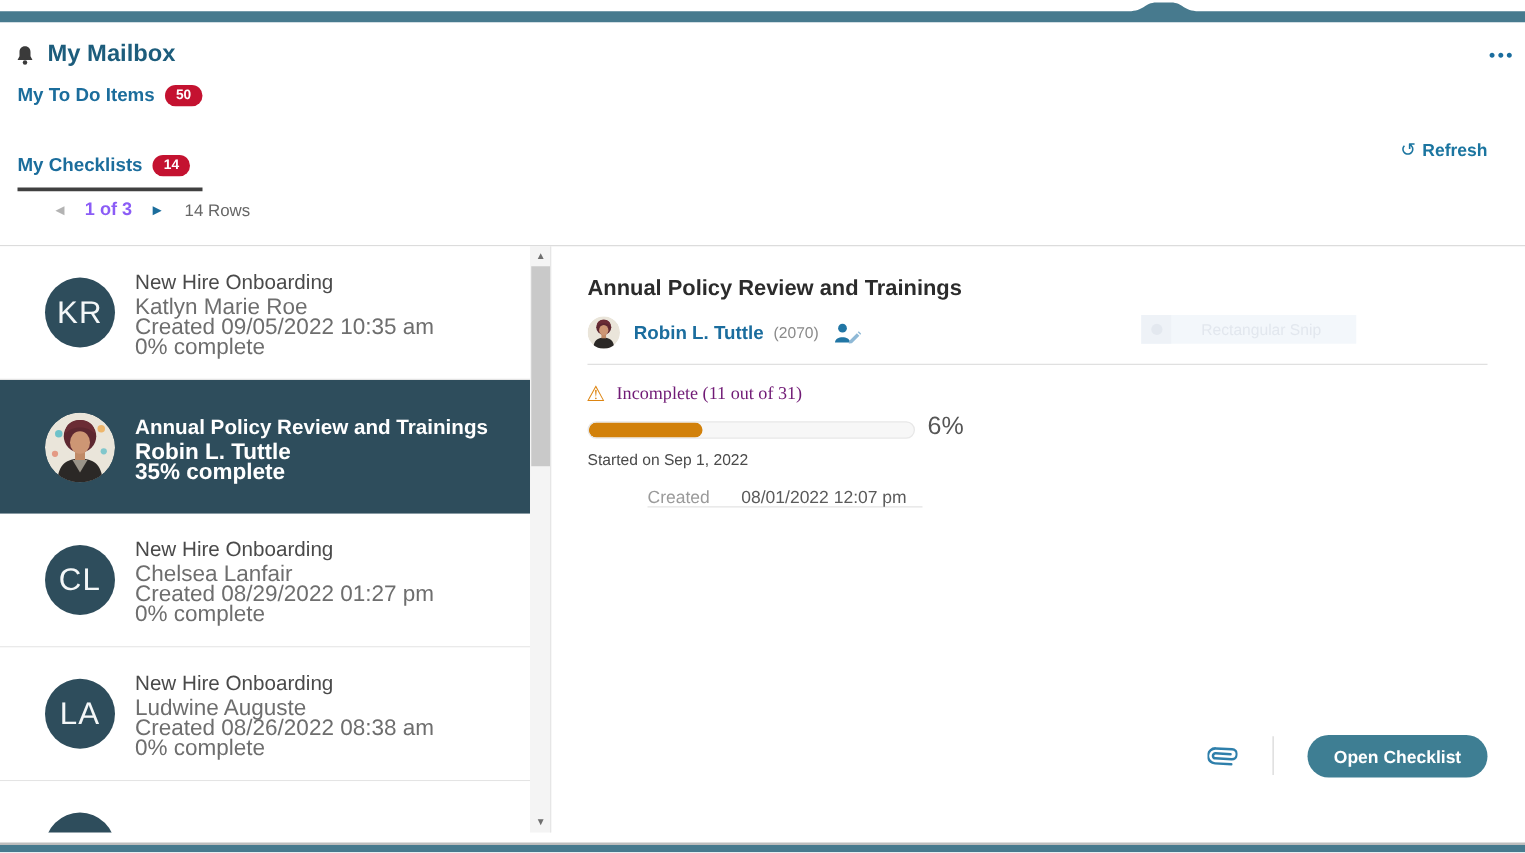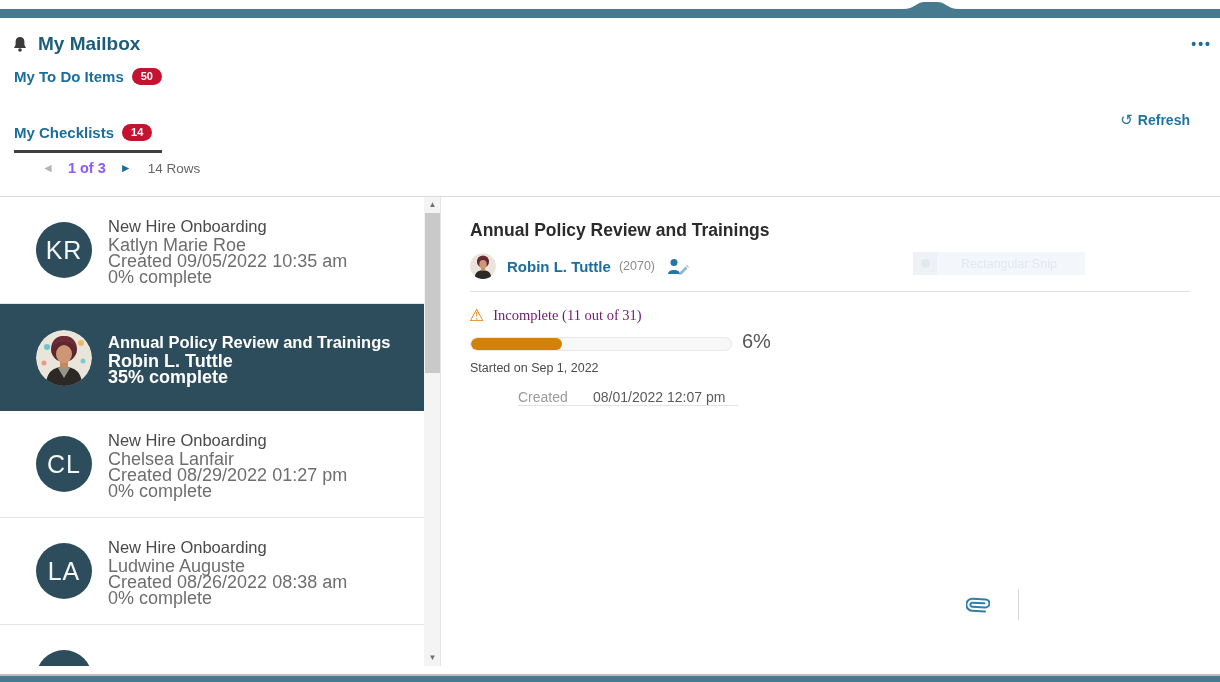--- a/index.html
+++ b/index.html
@@ -246,17 +246,18 @@
   </div>
 
   <span class="attach-btn">
     <svg width="24" height="26" viewBox="0 0 24 24">
       <g transform="rotate(48 12 12)">
         <path d="M21.44 11.05l-9.19 9.19a6 6 0 0 1-8.49-8.49l9.19-9.19a4 4 0 0 1 5.66 5.66l-9.2 9.19a2 2 0 0 1-2.83-2.83l8.49-8.48" fill="none" stroke="#2e7fab" stroke-width="2" stroke-linecap="round" stroke-linejoin="round"></path>
       </g>
     </svg>
   </span>
   <div class="action-vdivider"></div>
+  <button class="open-btn">Open Checklist</button>
 
   <div class="bottom-gray-line"></div>
   <div class="bottom-accent"></div>
 
 </div>
 
 </body></html>

